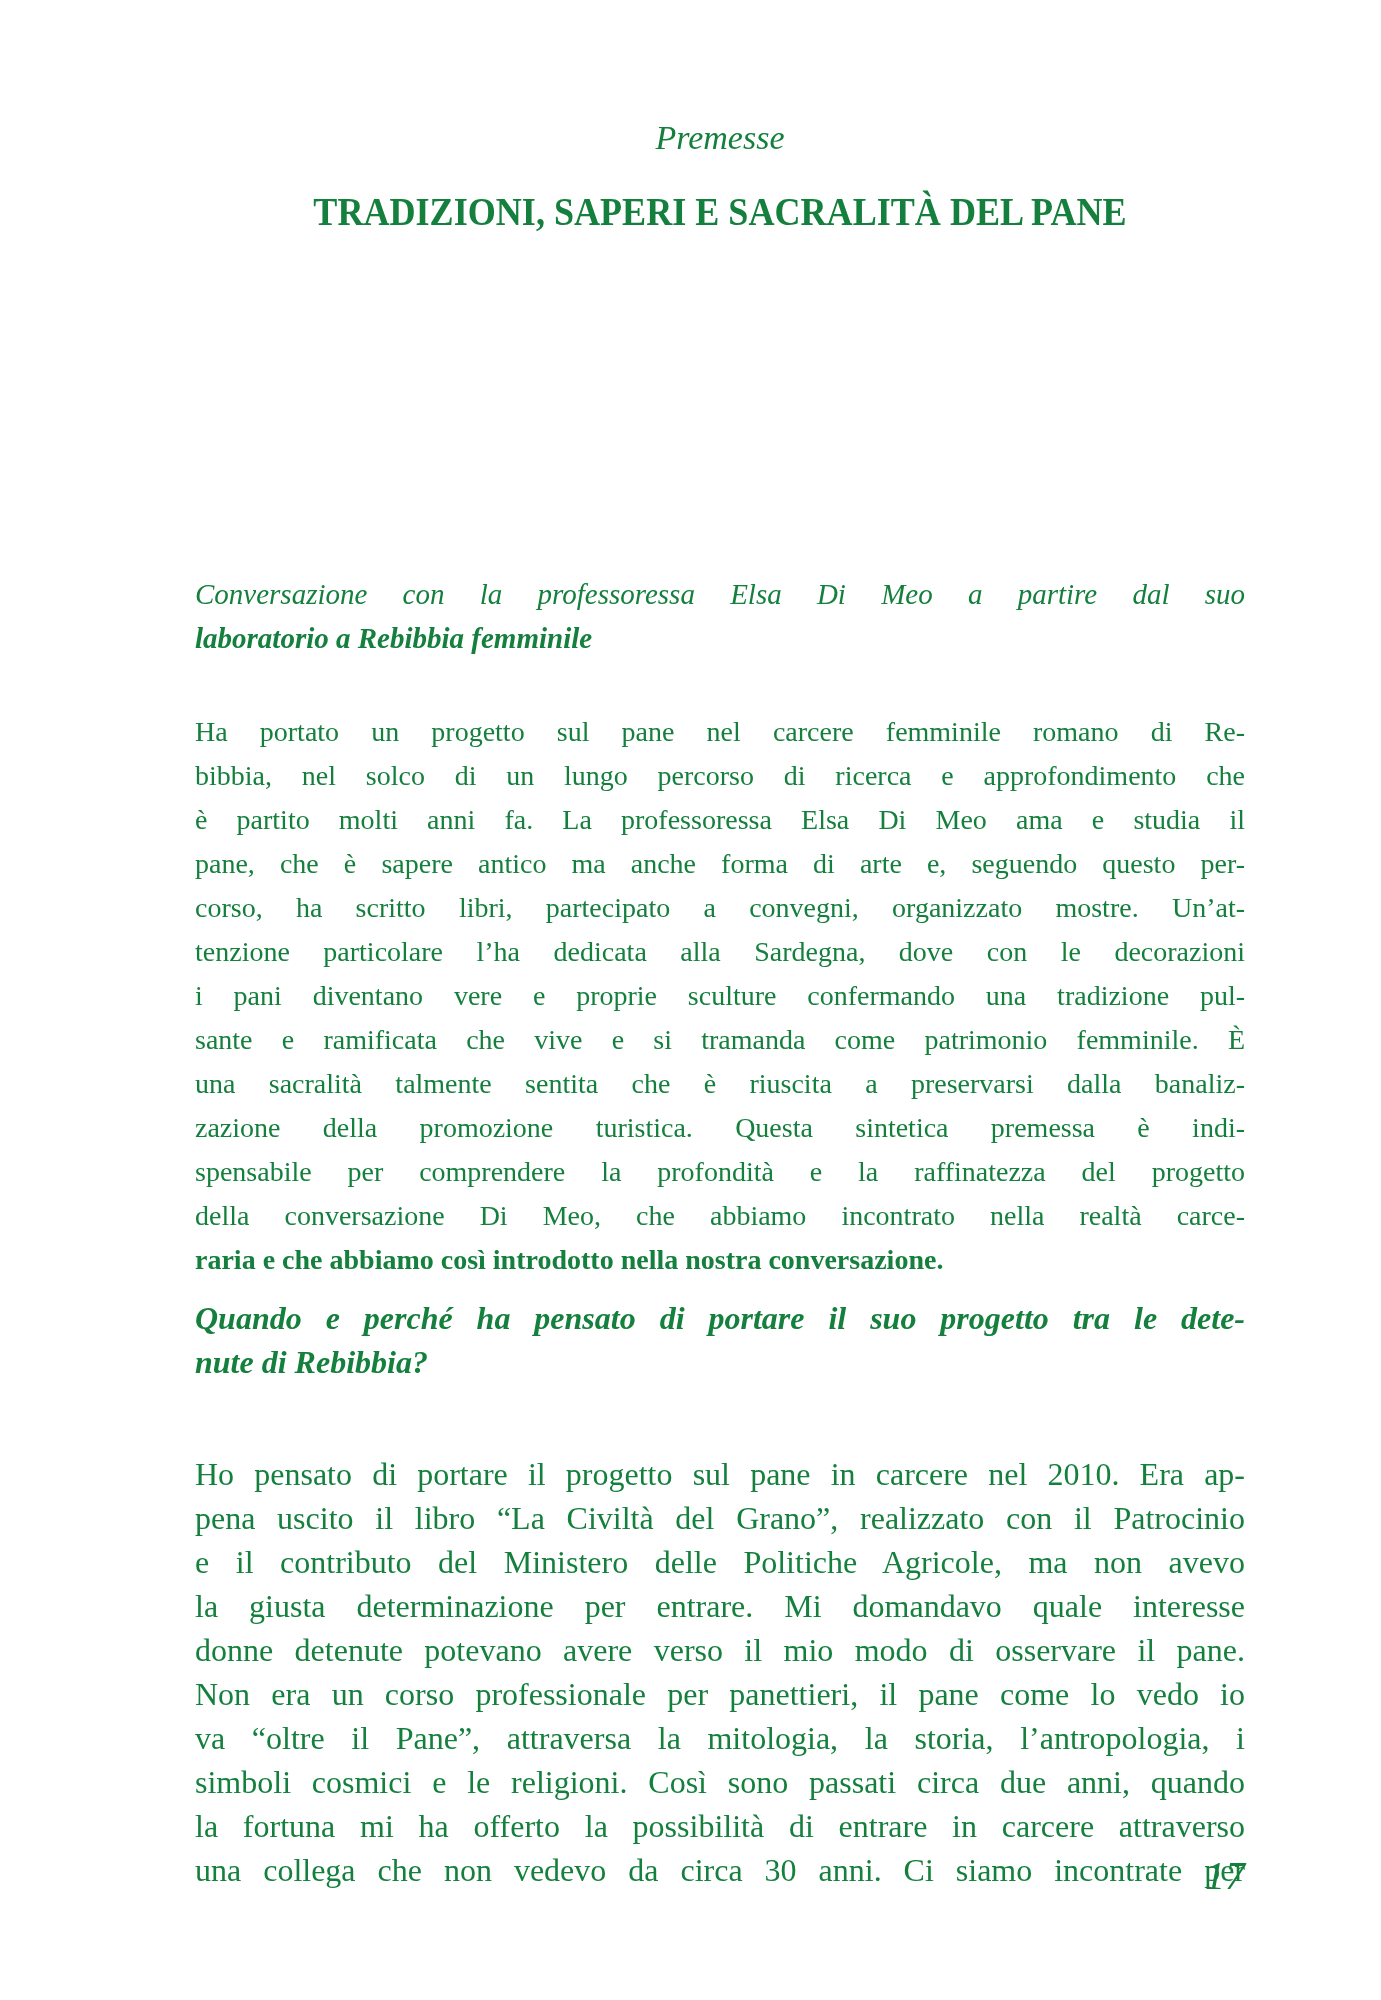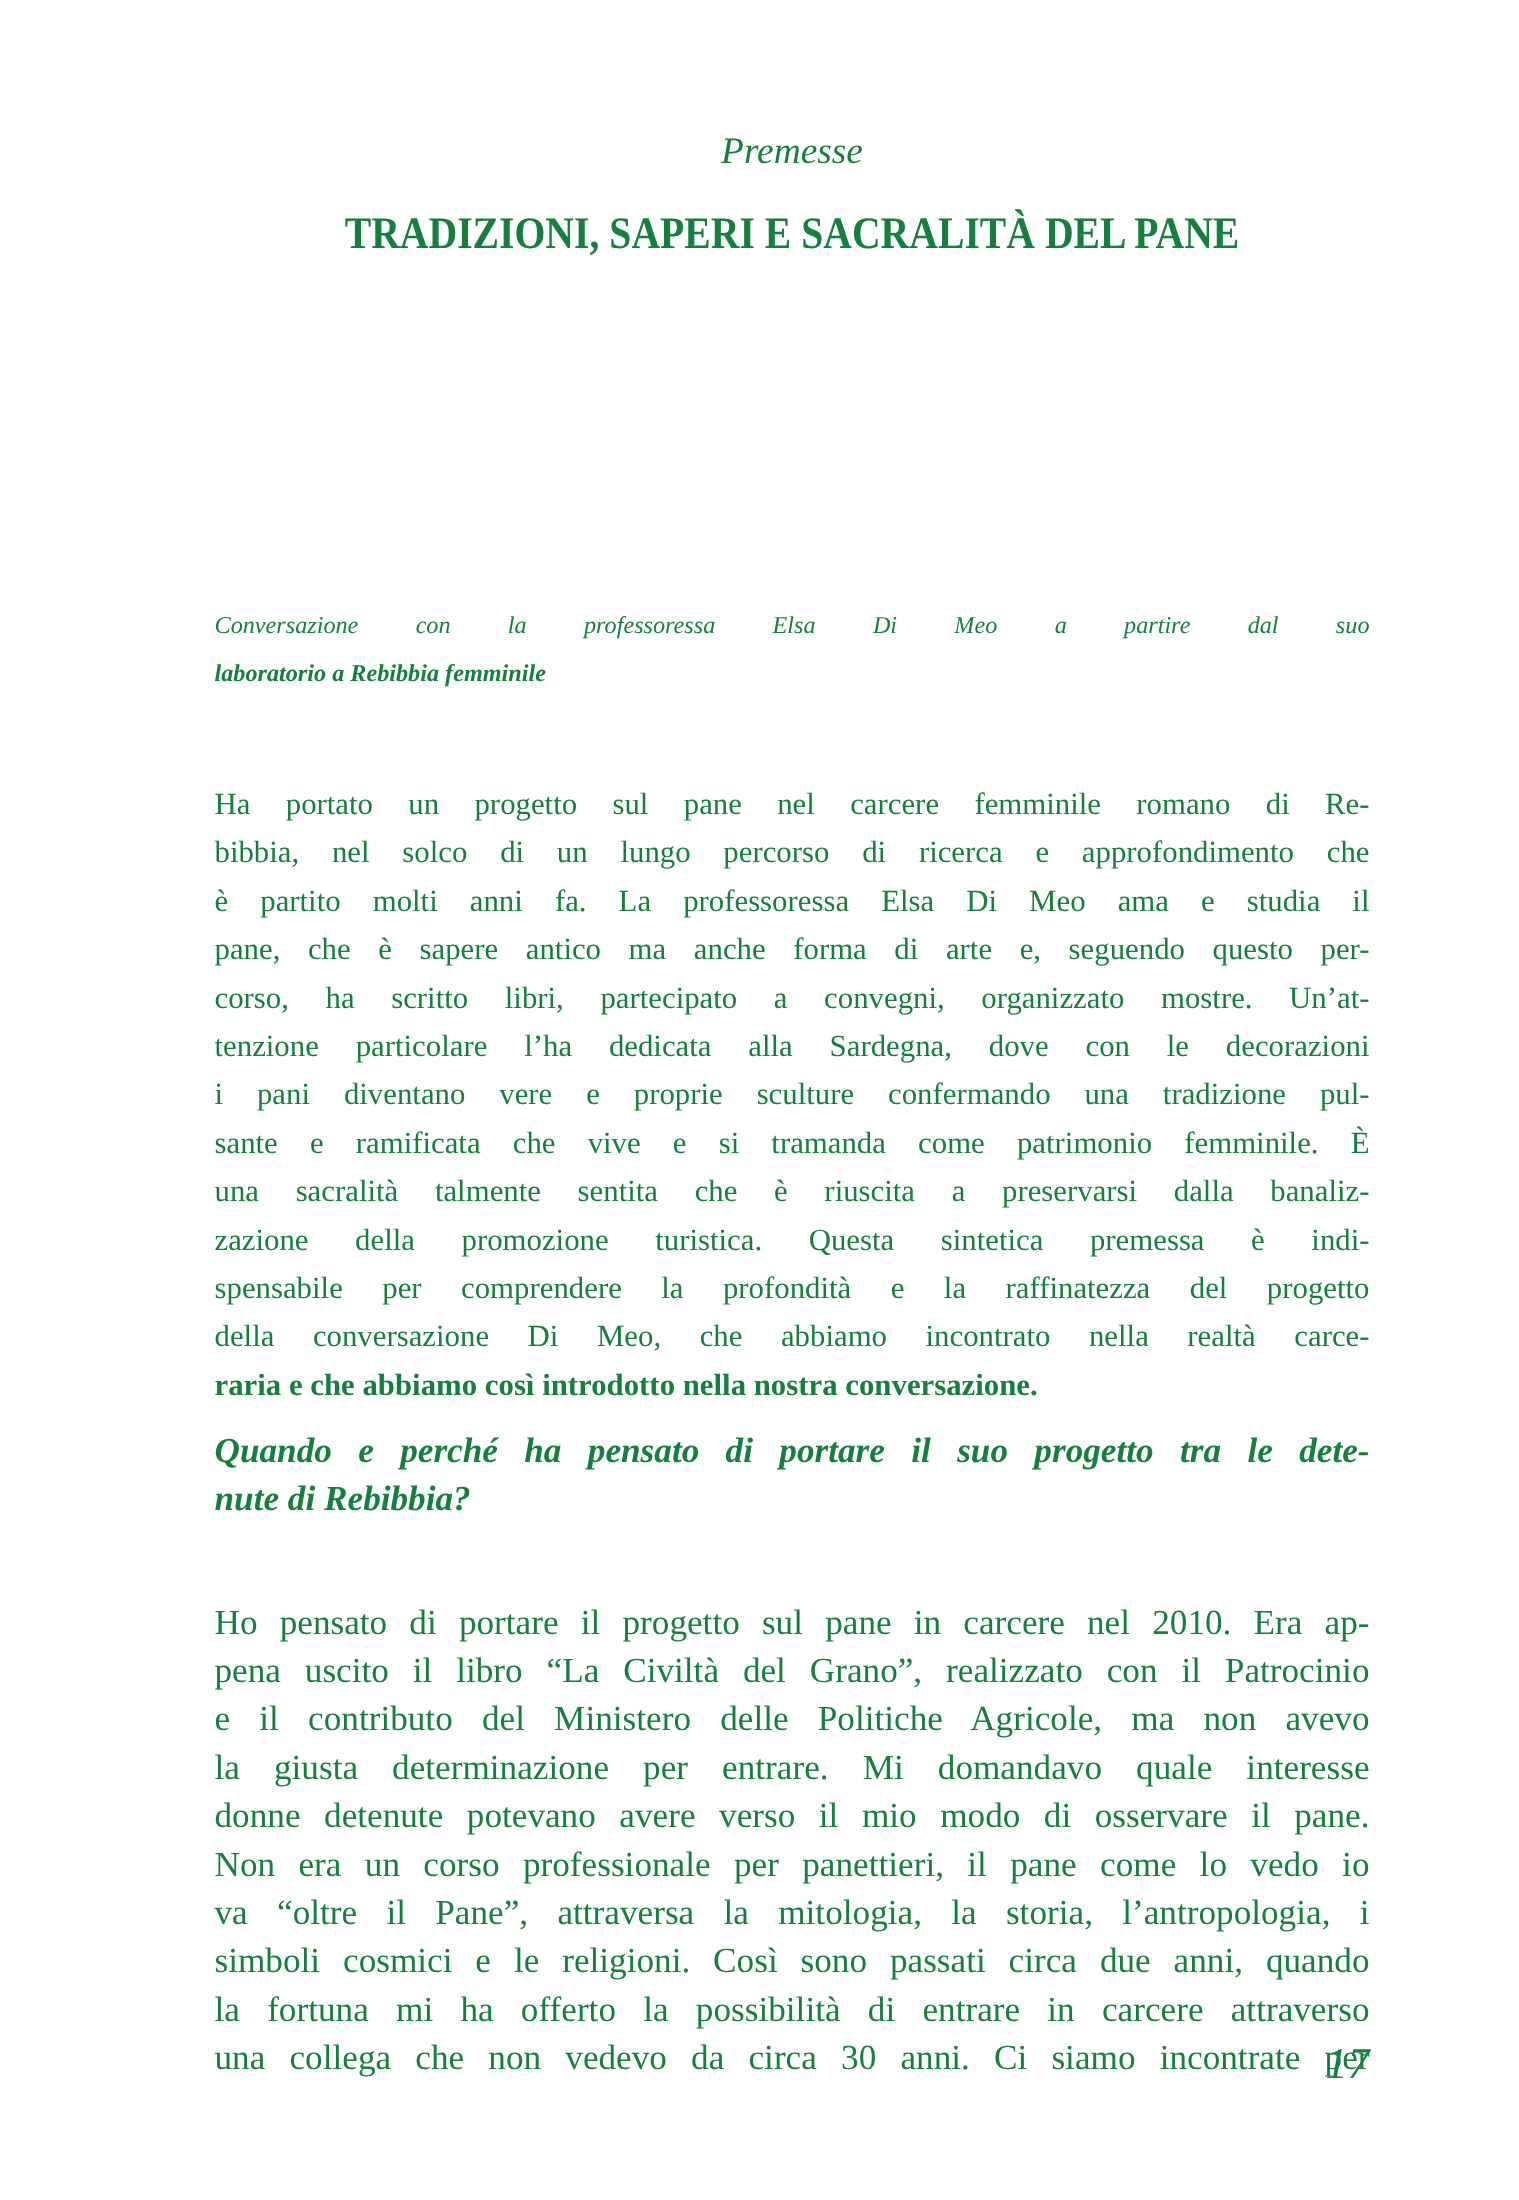--- a/index.html
+++ b/index.html
@@ -33,23 +33,23 @@
     text-align: center;
     font-weight: bold;
     font-size: 41px;
     line-height: 50px;
     letter-spacing: 0px;
     transform: scaleX(0.88);
     transform-origin: 50% 50%;
     white-space: nowrap;
   }
   .lede {
-    top: 546px;
+    top: 572px;
     font-style: italic;
-    font-size: 22px;
+    font-size: 29px;
     line-height: 44px;
   }
   .para1 {
     top: 710px;
     font-size: 28px;
     line-height: 44px;
   }
   .question {
     top: 1296px;
     font-size: 32px;

